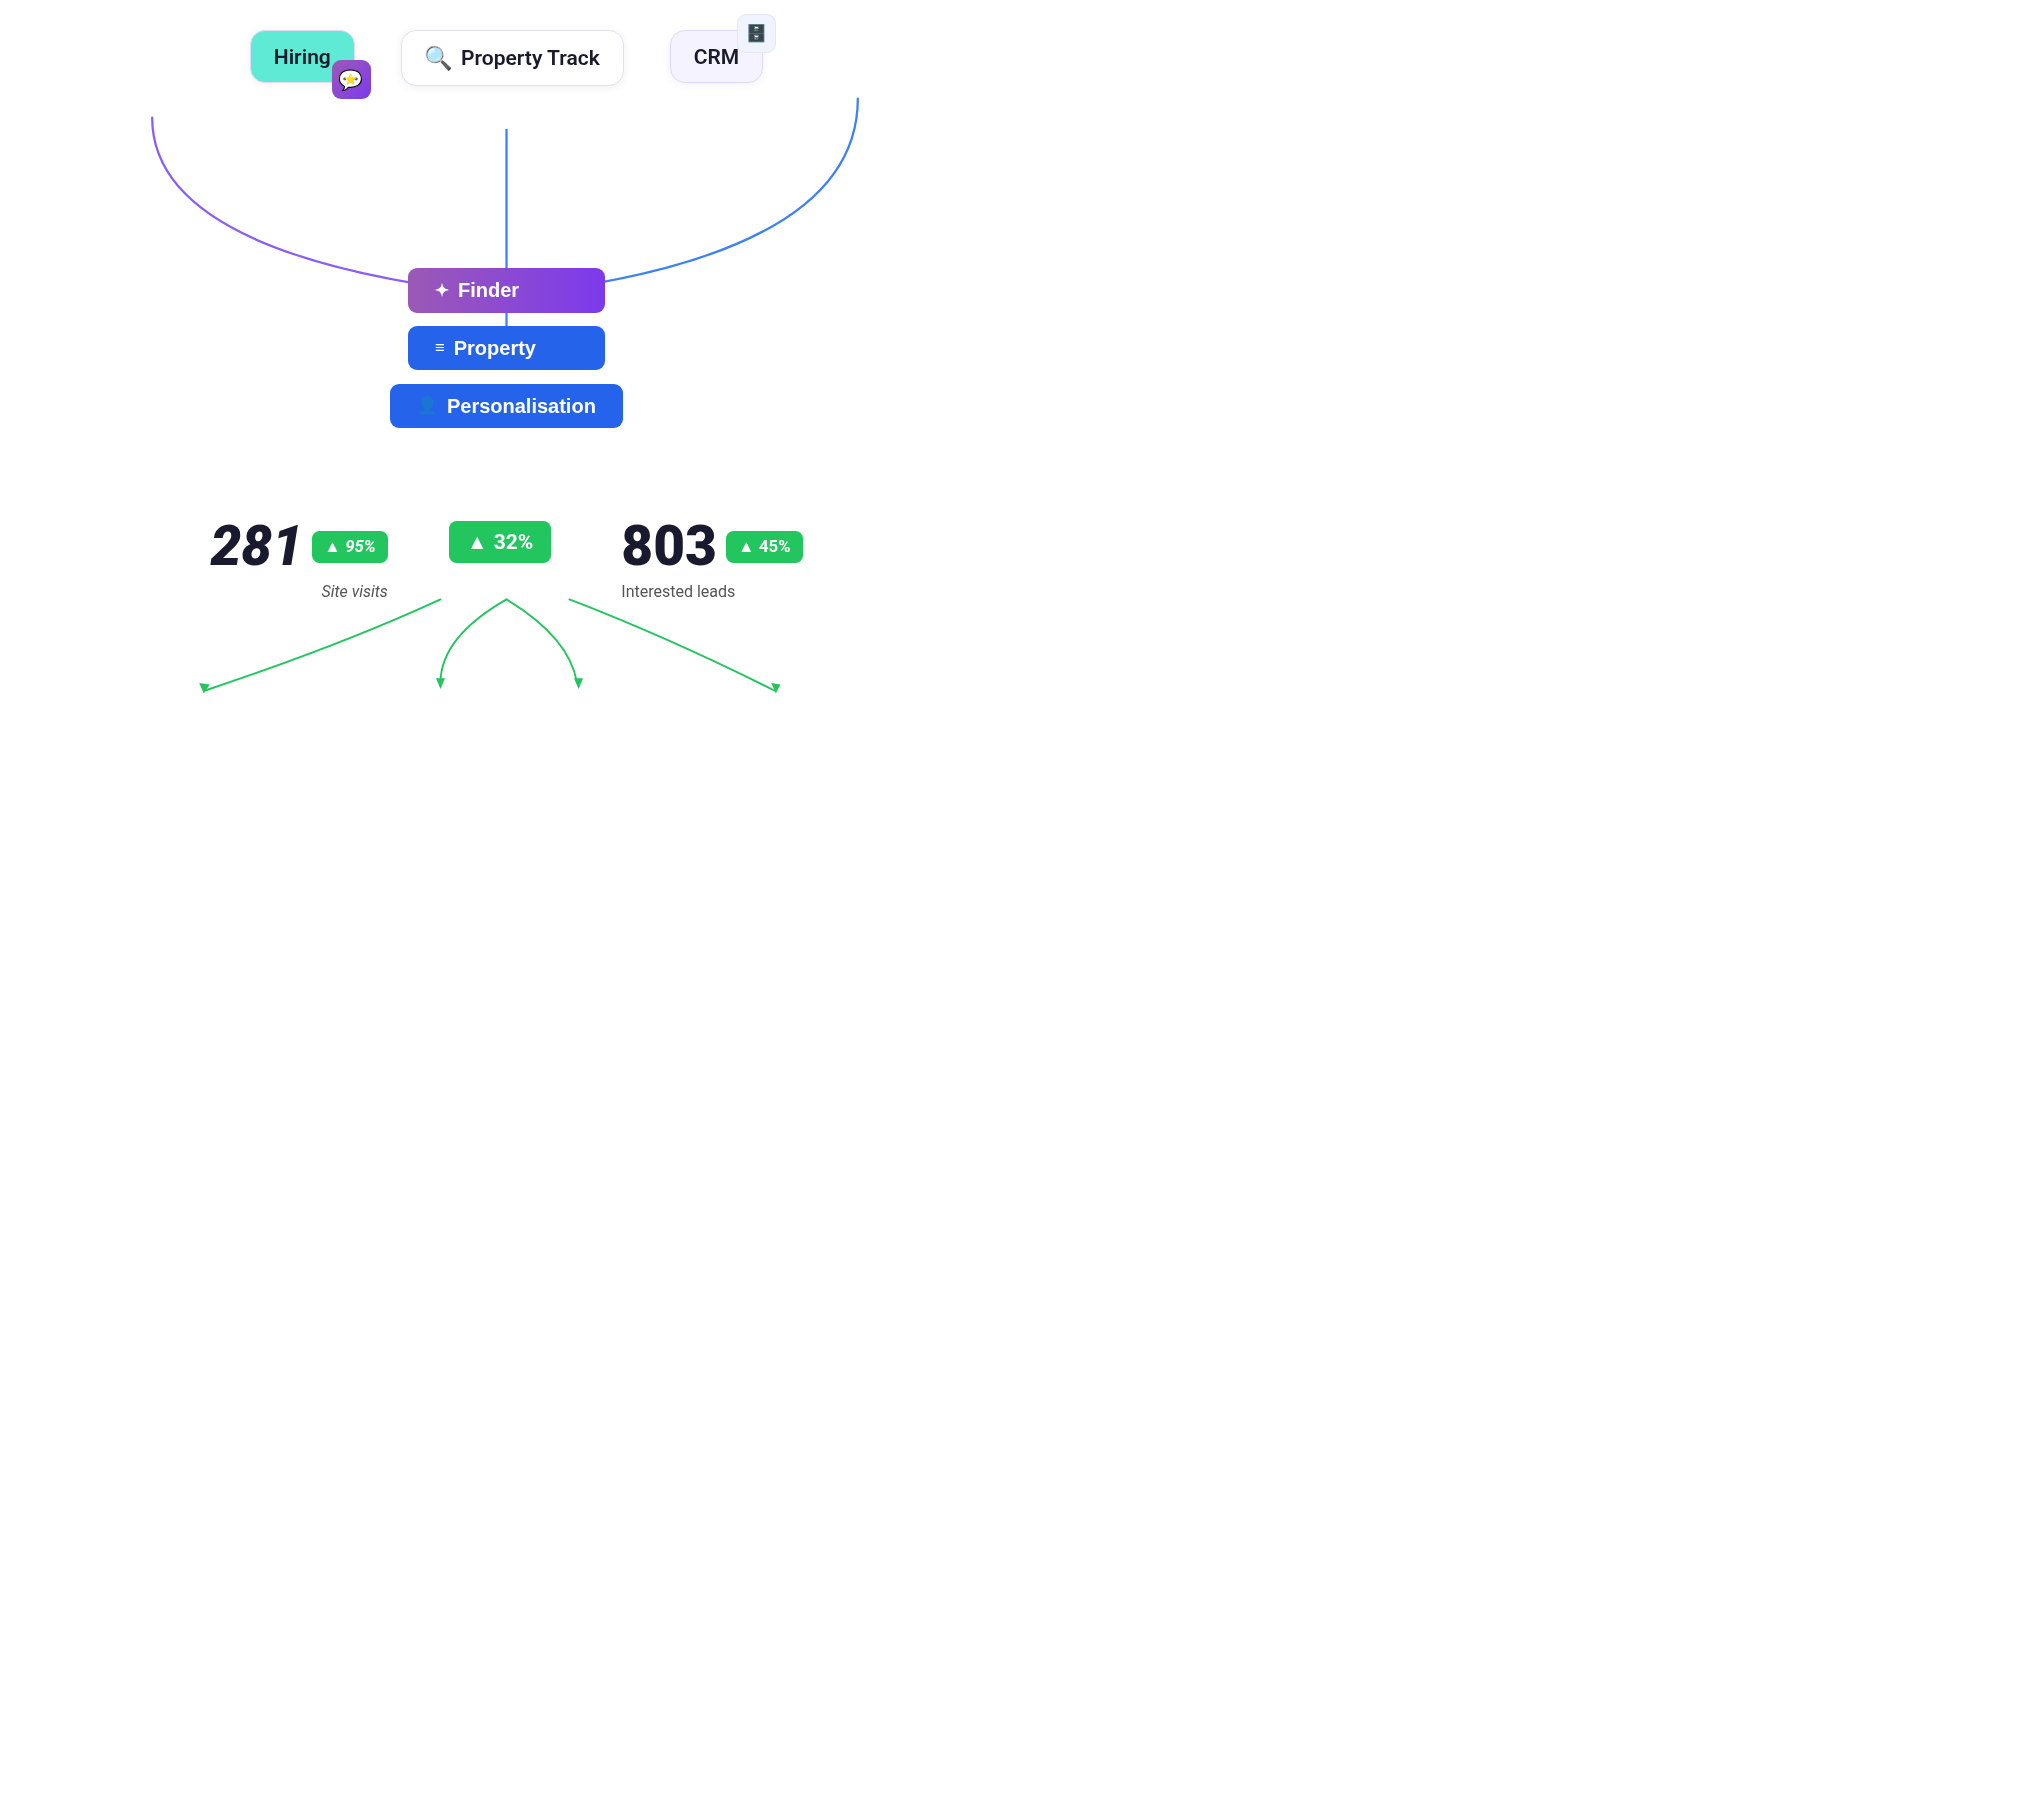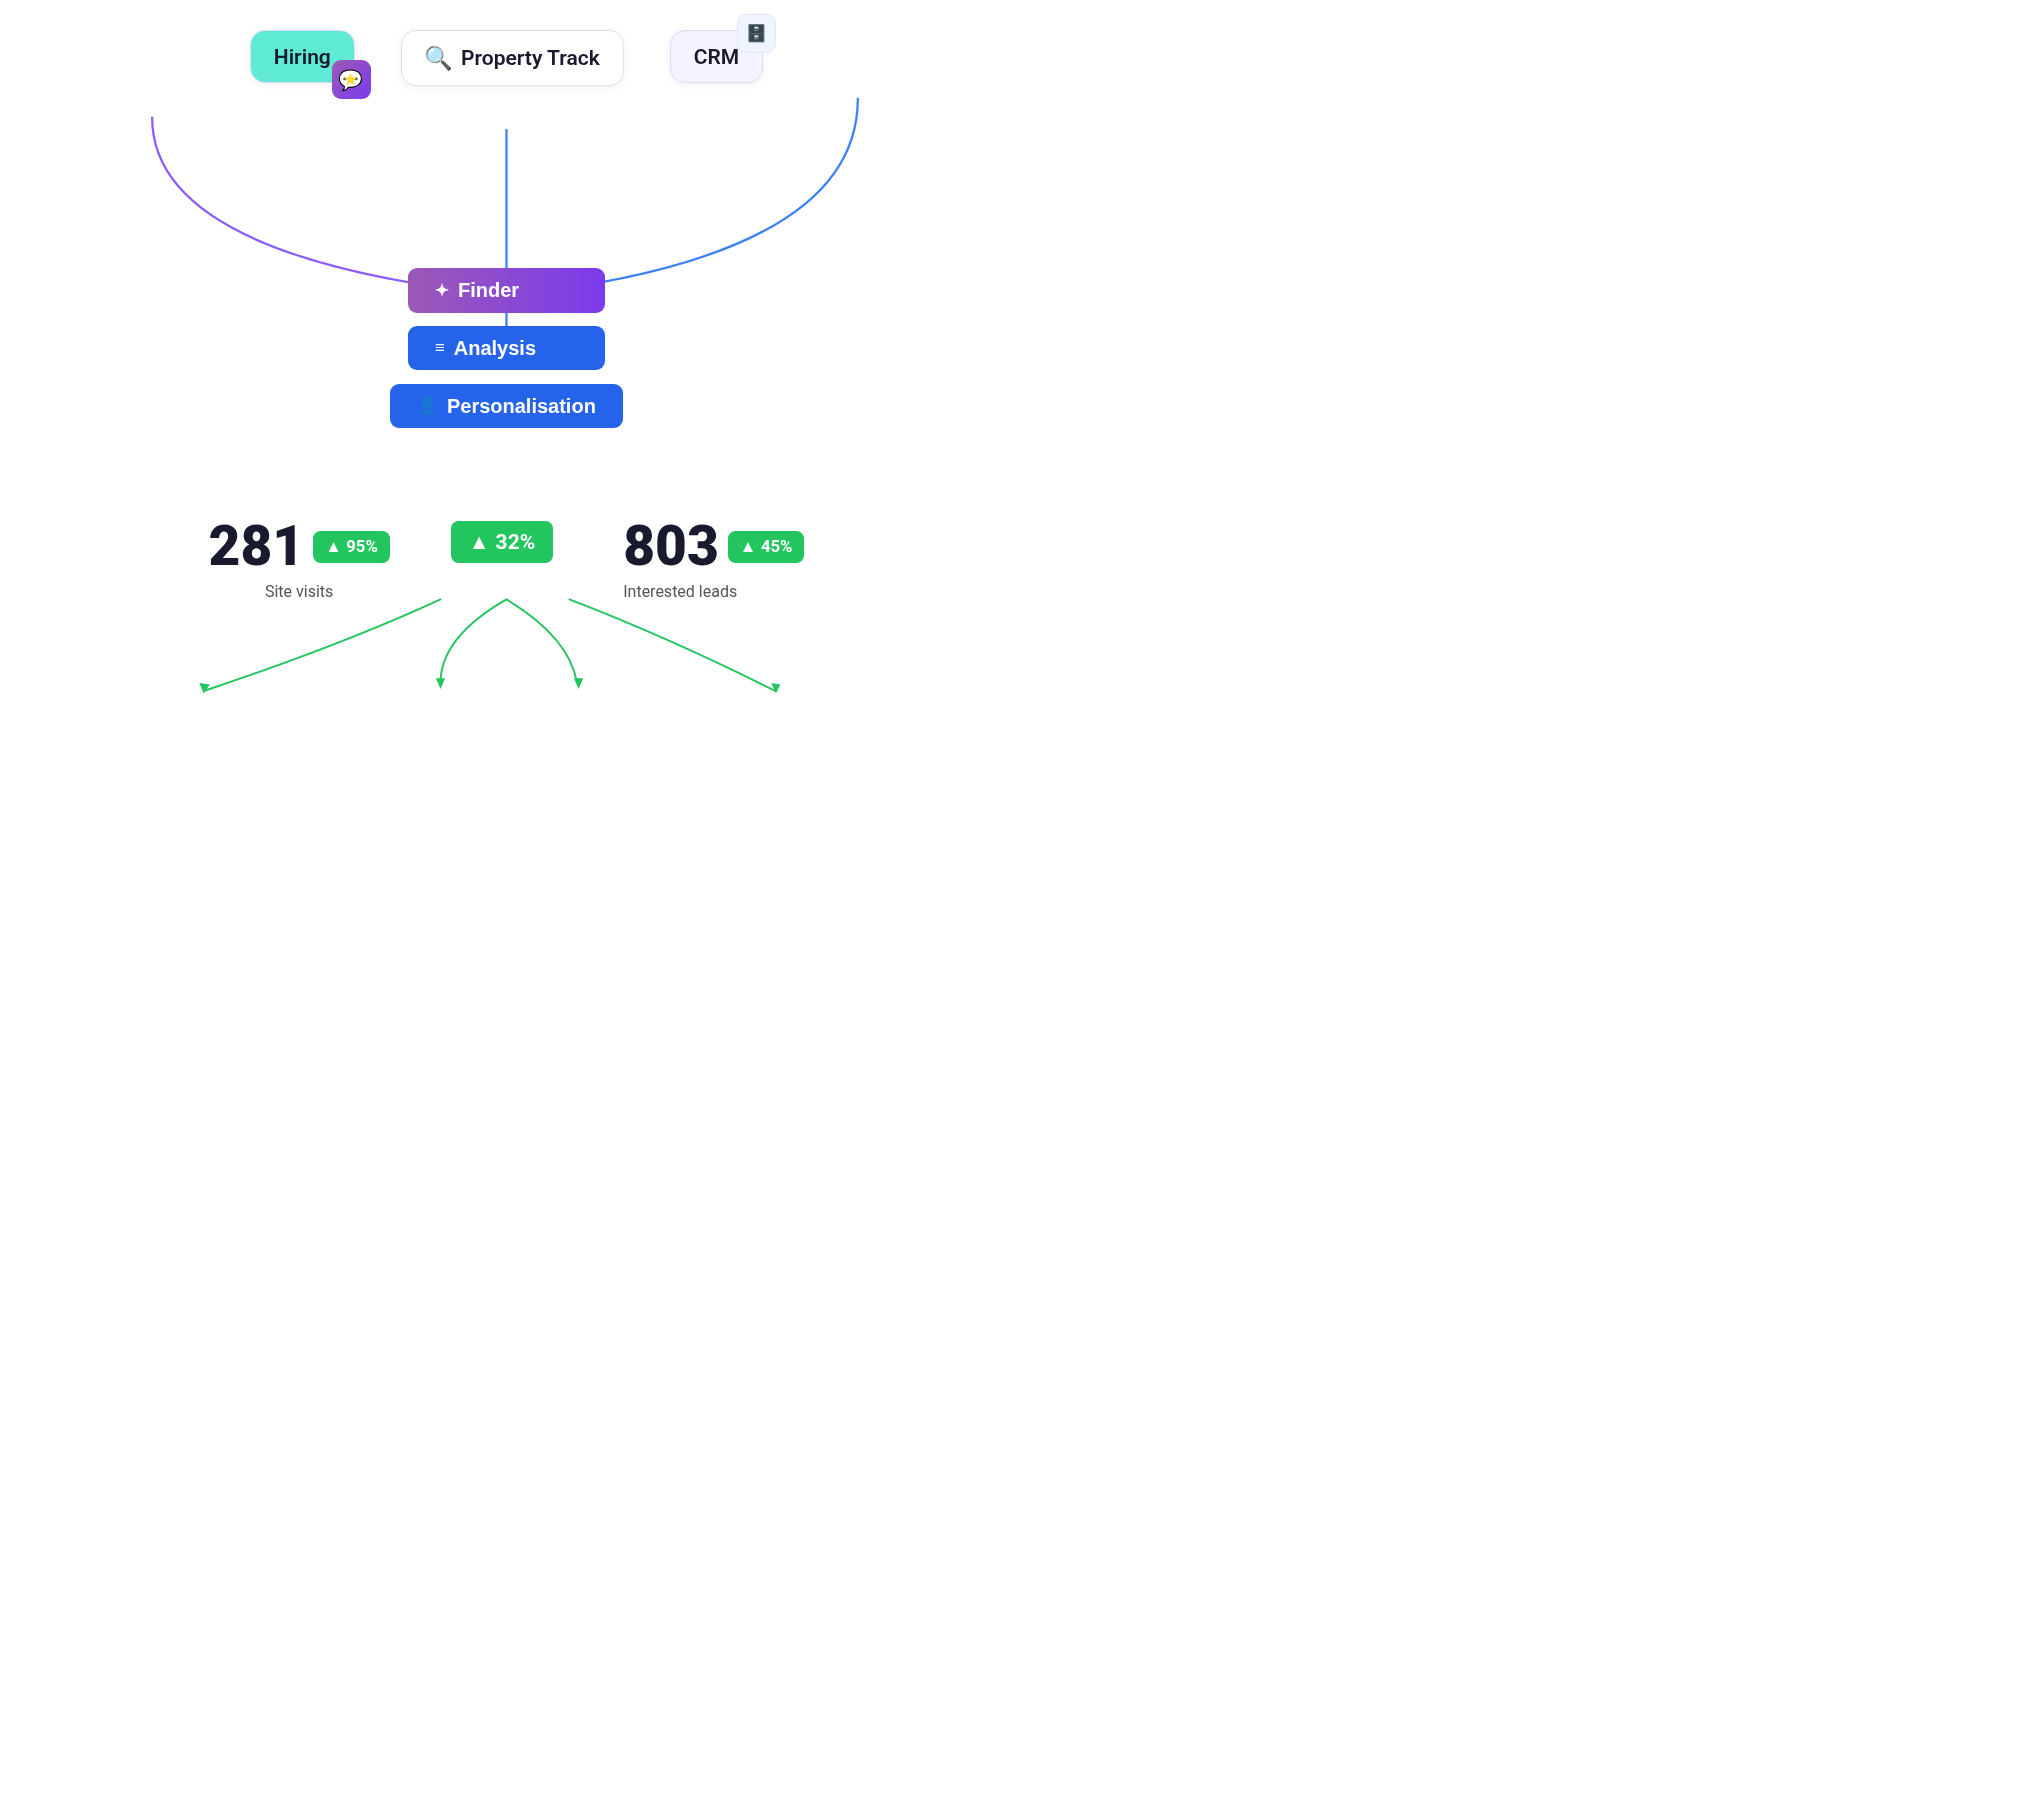--- a/index.html
+++ b/index.html
@@ -197,22 +197,23 @@
       display: flex;
       flex-direction: column;
       align-items: center;
       margin: 0 46px;
       padding-bottom: 30px;
     }
 
     .stat-left-wrapper {
       display: flex;
       flex-direction: column;
-      align-items: center;
+      align-items: flex-end;
       margin-right: 15px;
+      font-style: italic;
     }
 
     .stat-right-wrapper {
       display: flex;
       flex-direction: column;
       align-items: flex-start;
       margin-left: 24px;
     }
   </style>
 </head>
@@ -264,21 +265,21 @@
   </div>
 </div>
 
 <div class="features-section">
   <button class="feature-btn btn-track">
     <span class="btn-icon">✦</span>
     <span>Finder</span>
   </button>
   <button class="feature-btn btn-analysis">
     <span class="btn-icon">≡</span>
-    <span>Analysis</span>
+    <span>Property</span>
   </button>
   <button class="feature-btn btn-personalisation">
     <span class="btn-icon">👤</span>
     <span>Personalisation</span>
   </button>
 </div>
 
 <div class="stats-section">
 
   <div class="stat-item stat-left-wrapper">

